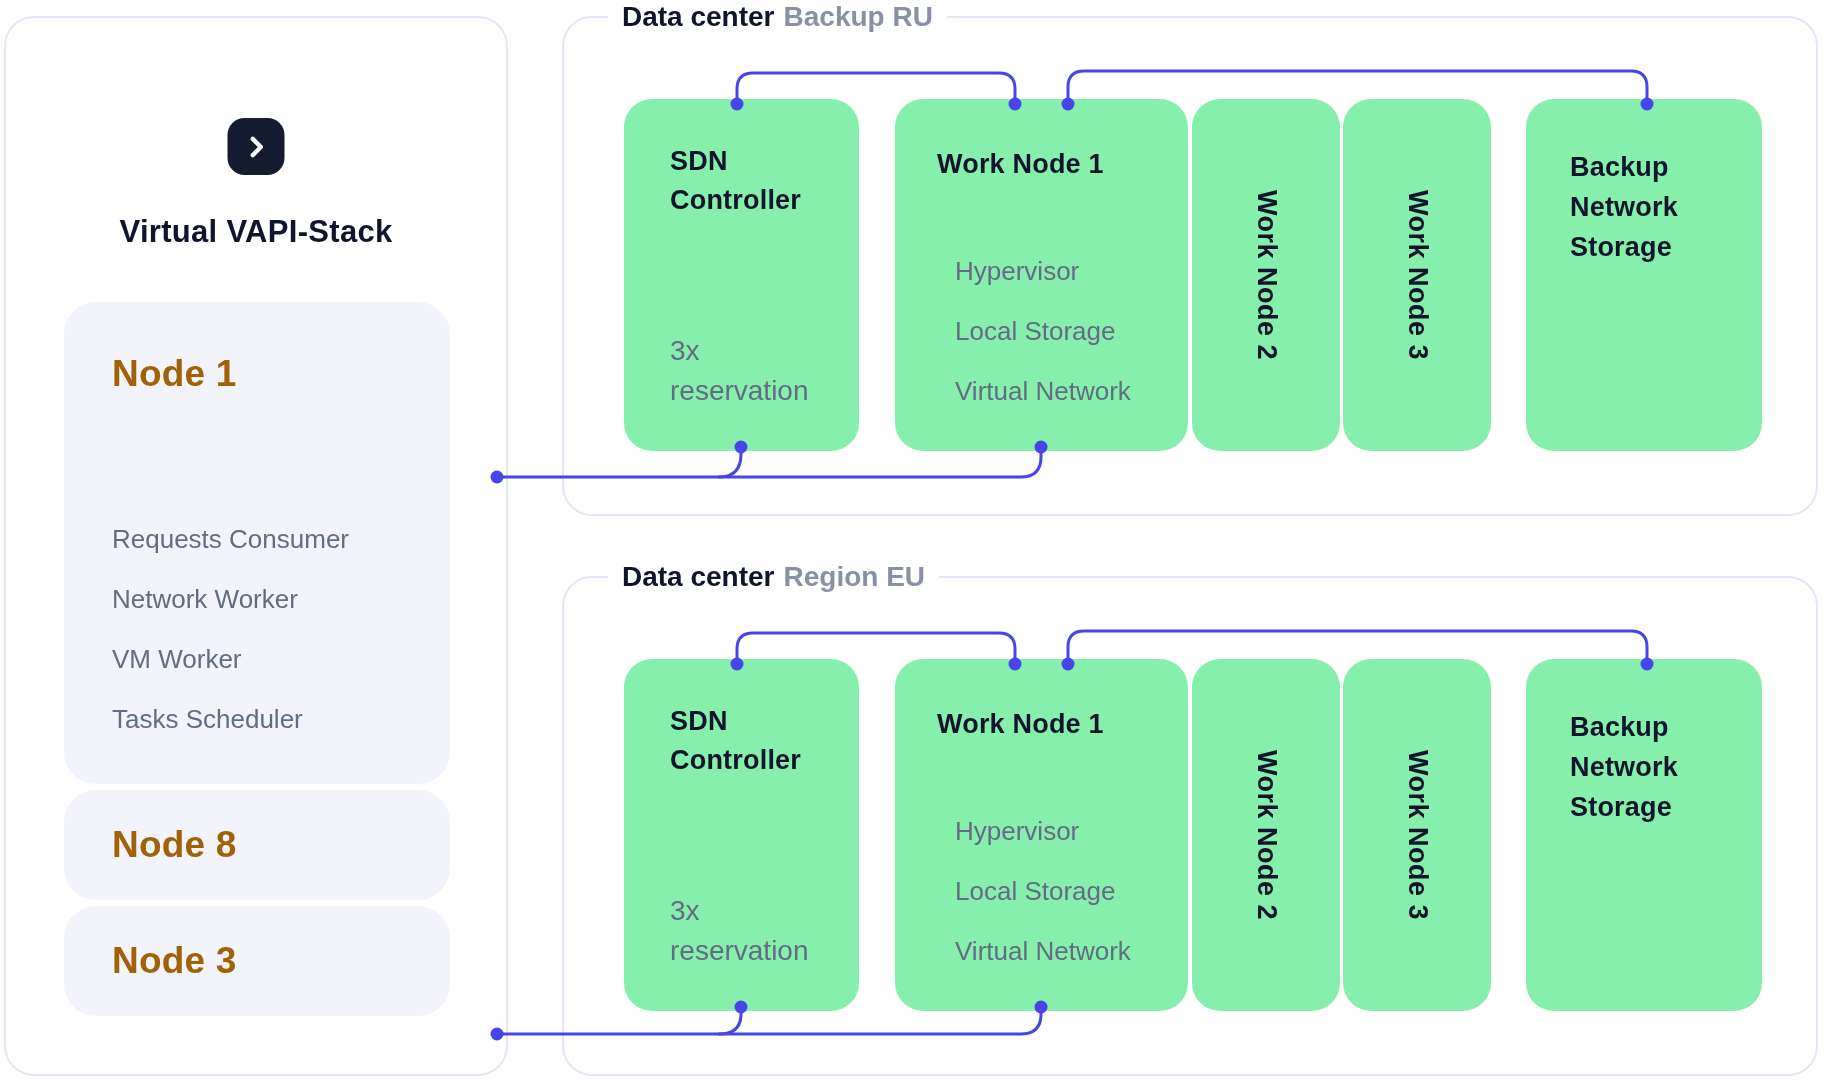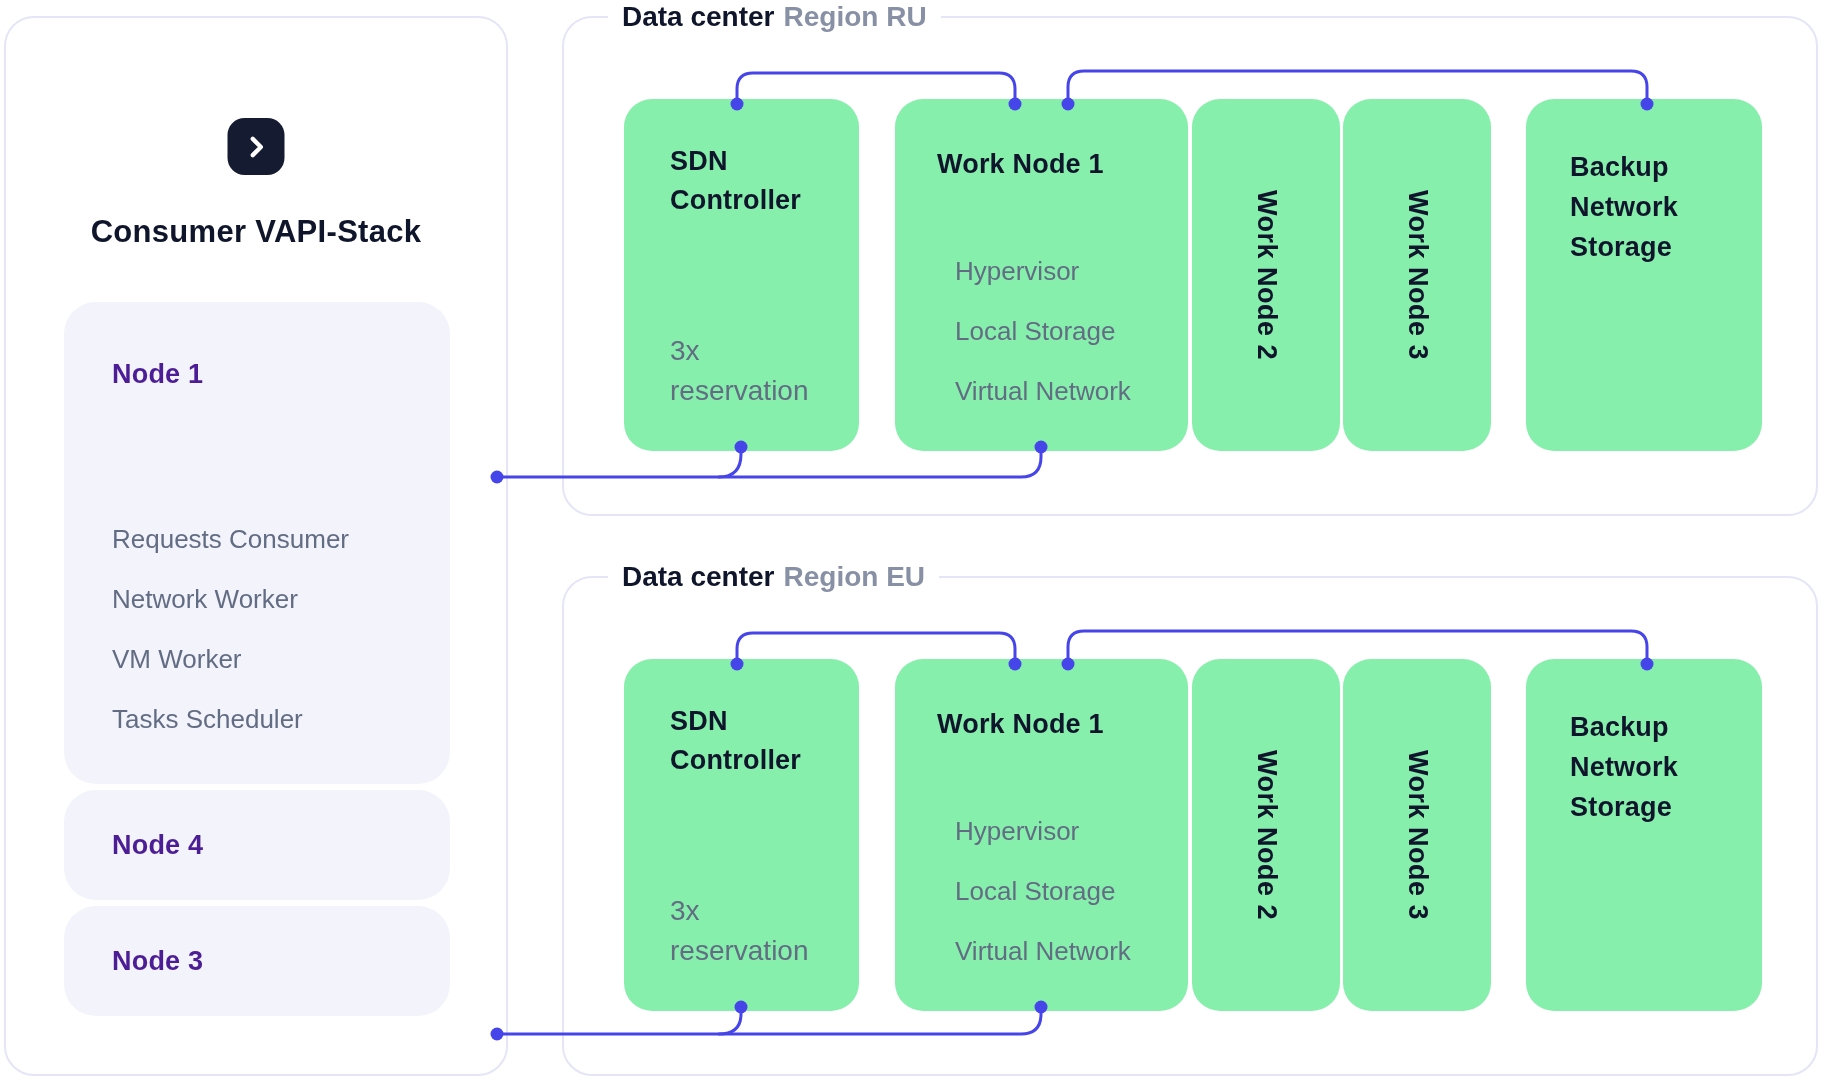--- a/index.html
+++ b/index.html
@@ -46,23 +46,23 @@
     width: 386px;
     background: #F2F3FB;
     border-radius: 32px;
   }
   .cn-1 { top: 284px; height: 482px; }
   .cn-2 { top: 772px; height: 110px; }
   .cn-3 { top: 888px; height: 110px; }
   .cn-title {
     position: absolute;
     left: 48px; top: 55px;
-    font-size: 27px; font-weight: 700;
+    font-size: 37px; font-weight: 700;
     line-height: 34px;
-    color: #4c1d95;
+    color: #a16207;
     letter-spacing: 0.2px;
   }
   .cn-2 .cn-title, .cn-3 .cn-title { top: 38px; }
   .cn-items {
     position: absolute;
     left: 48px; top: 207px;
   }
   .cn-items .li, .wn-items .li {
     height: 60px; line-height: 60px;
     font-size: 26px;
@@ -149,44 +149,44 @@
 </style>
 </head>
 <body>
 
 <div class="panel">
   <div class="app-icon">
     <svg width="30" height="30" viewBox="0 0 24 24" fill="none">
       <path d="M9 5.5 L15.5 12 L9 18.5" stroke="#ffffff" stroke-width="3.4" stroke-linecap="round" stroke-linejoin="round"></path>
     </svg>
   </div>
-  <div class="panel-title">Consumer VAPI-Stack</div>
+  <div class="panel-title">Virtual VAPI-Stack</div>
 
   <div class="cluster-node cn-1">
     <div class="cn-title">Node 1</div>
     <div class="cn-items">
       <div class="li">Requests Consumer</div>
       <div class="li">Network Worker</div>
       <div class="li">VM Worker</div>
       <div class="li">Tasks Scheduler</div>
     </div>
   </div>
 
   <div class="cluster-node cn-2">
-    <div class="cn-title">Node 4</div>
+    <div class="cn-title">Node 8</div>
   </div>
 
   <div class="cluster-node cn-3">
     <div class="cn-title">Node 3</div>
   </div>
 </div>
 
 <div class="region region-ru">
   <div class="region-label">
-    <span class="prefix">Data center</span><span class="name">Region RU</span>
+    <span class="prefix">Data center</span><span class="name">Backup RU</span>
   </div>
 
   <div class="box b-sdn">
     <div class="box-title">SDN Controller</div>
     <div class="box-note">3x reservation</div>
   </div>
 
   <div class="box b-wn1">
     <div class="box-title">Work Node 1</div>
     <div class="wn-items">

